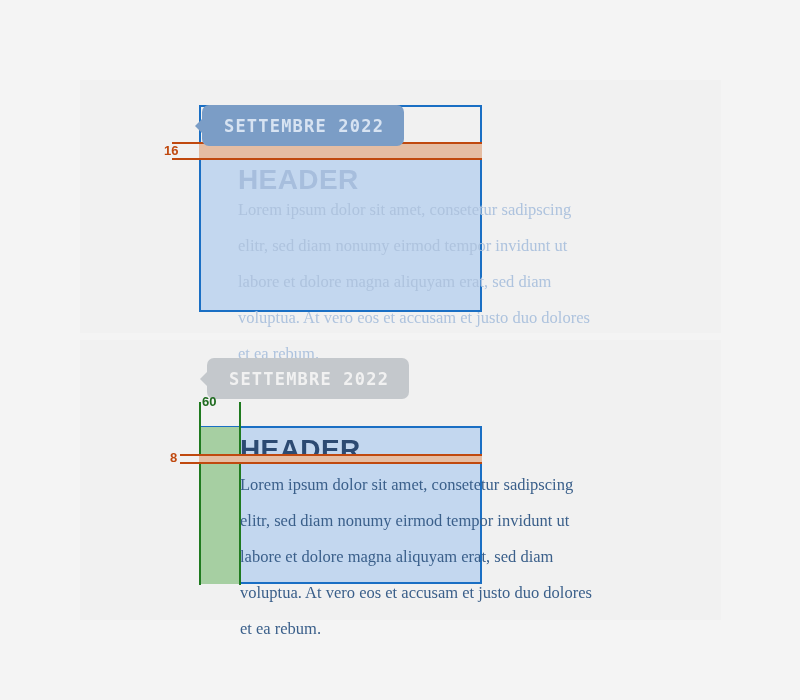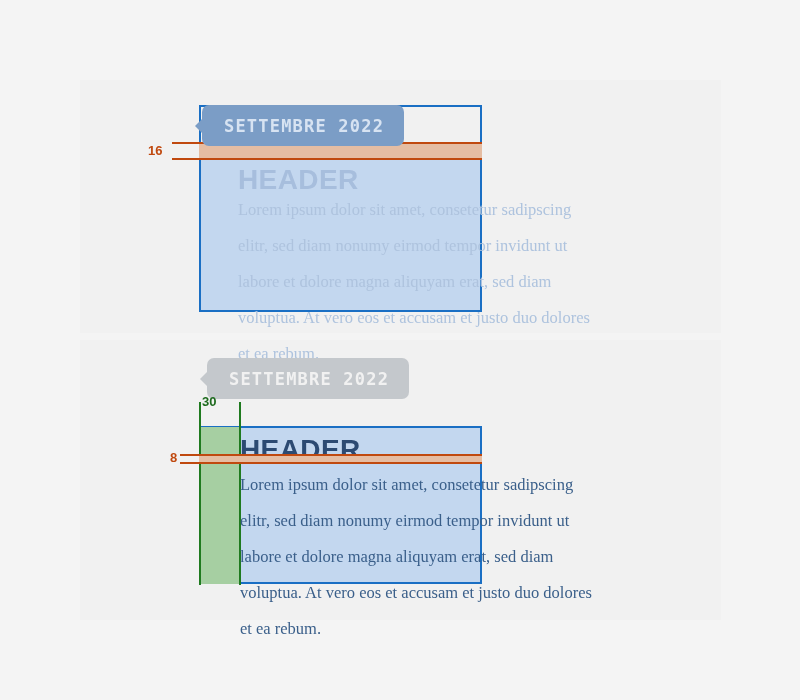--- a/index.html
+++ b/index.html
@@ -71,21 +71,21 @@
 
   .measure-label {
     position: absolute;
     font-size: 13px;
     font-weight: bold;
     color: #c0490f;
     font-family: "Liberation Sans", sans-serif;
     z-index: 7;
     white-space: nowrap;
   }
-  #label-1 { left: 68px; top: 63px; }
+  #label-1 { left: 84px; top: 63px; }
   #label-2 { left: 90px; top: 110px; }
 
   
   .green-col {
     position: absolute;
     left: 120px;
     top: 87px;
     width: 40px;
     height: 157px;
     background: #a6cfa2;
@@ -201,21 +201,21 @@
 
 <div class="panel" id="panel-2">
 
   <div class="content-box" id="box-2">
     <div class="card-fill" id="fill-2"></div>
   </div>
 
   <div class="green-col"></div>
   <div class="green-rule" id="grule-a"></div>
   <div class="green-rule" id="grule-b"></div>
-  <div class="green-label">30</div>
+  <div class="green-label">60</div>
 
   <div class="card-header" id="header-2">HEADER</div>
 
   <div class="card-body" id="body-2">Lorem ipsum dolor sit amet, consetetur sadipscing elitr, sed diam nonumy eirmod tempor invidunt ut labore et dolore magna aliquyam erat, sed diam voluptua. At vero eos et accusam et justo duo dolores et ea rebum.</div>
 
   <div class="measure-band" id="band-2"></div>
   <div class="leader" id="leader-2a"></div>
   <div class="leader" id="leader-2b"></div>
   <div class="measure-label" id="label-2">8</div>
 

